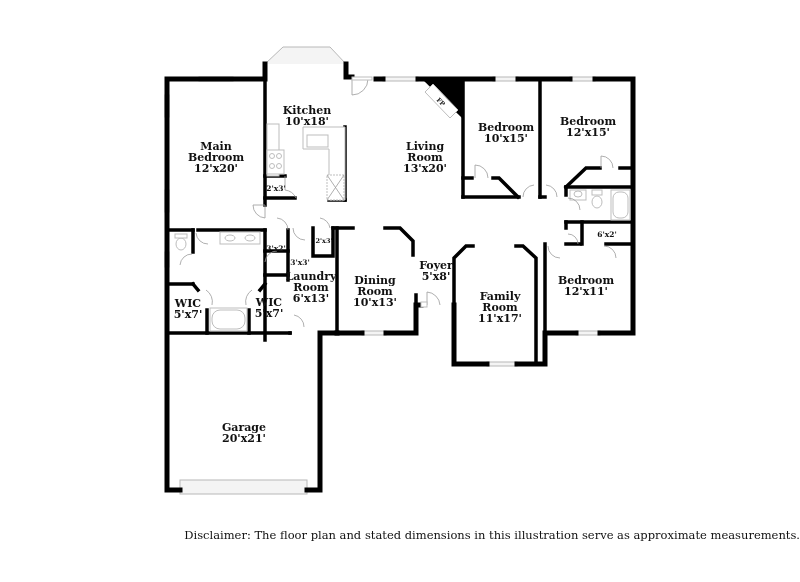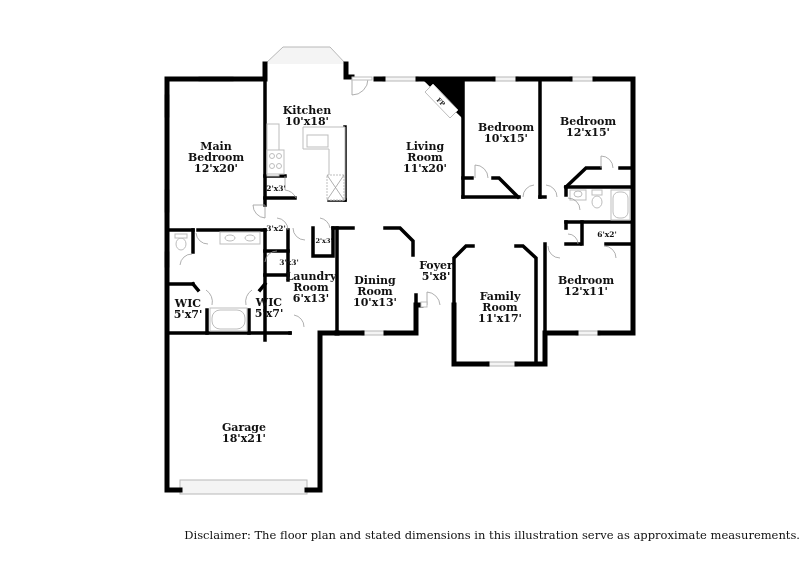--- a/index.html
+++ b/index.html
@@ -178,37 +178,37 @@
   <span>10'x18'</span>
 </div>
 <div class="lbl" style="left:216px; top:141px;">
   <span>Main</span>
   <span>Bedroom</span>
   <span>12'x20'</span>
 </div>
 <div class="lbl" style="left:425px; top:141px;">
   <span>Living</span>
   <span>Room</span>
-  <span>11'x20'</span>
+  <span>13'x20'</span>
 </div>
 <div class="lbl" style="left:506px; top:122px;">
   <span>Bedroom</span>
   <span>10'x15'</span>
 </div>
 <div class="lbl" style="left:588px; top:116px;">
   <span>Bedroom</span>
   <span>12'x15'</span>
 </div>
 <div class="lbl lbl-sm" style="left:276px; top:184px;">
   <span>2'x3'</span>
 </div>
-<div class="lbl lbl-sm" style="left:276px; top:224px;">
+<div class="lbl lbl-sm" style="left:276px; top:244px;">
   <span>3'x2'</span>
 </div>
-<div class="lbl lbl-sm" style="left:273px; top:258px;padding-left:32px;">
+<div class="lbl lbl-sm" style="left:284px; top:258px;padding-left:32px;">
   <span>3'x3'</span>
 </div>
 <div class="lbl lbl-sm" style="left:324px; top:237px; font-size:6.5px;">
   <span>2'x3'</span>
 </div>
 <div class="lbl lbl-sm" style="left:607px; top:230px;">
   <span>6'x2'</span>
 </div>
 <div class="lbl" style="left:311px; top:271px;">
   <span>Laundry</span>
@@ -236,21 +236,21 @@
 <div class="lbl" style="left:188px; top:298px;">
   <span>WIC</span>
   <span>5'x7'</span>
 </div>
 <div class="lbl" style="left:269px; top:297px;">
   <span>WIC</span>
   <span>5'x7'</span>
 </div>
 <div class="lbl" style="left:244px; top:422px;">
   <span>Garage</span>
-  <span>18'x21'</span>
+  <span>20'x21'</span>
 </div>
 <div class="lbl lbl-sm" style="left:441px; top:97px; transform: translateX(-50%) rotate(45deg); font-size:6px;">
   <span>FP</span>
 </div>
 
 <div class="disclaimer">
   <span>Disclaimer: The floor plan and stated dimensions in this illustration serve as approximate measurements.</span>
 </div>
 
 </body></html>

